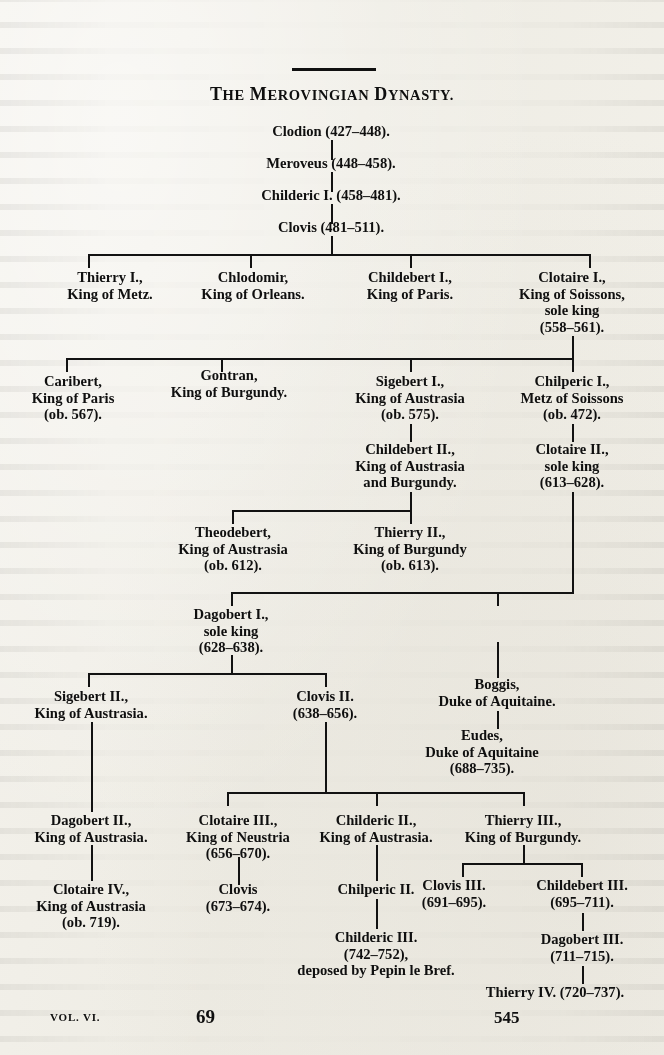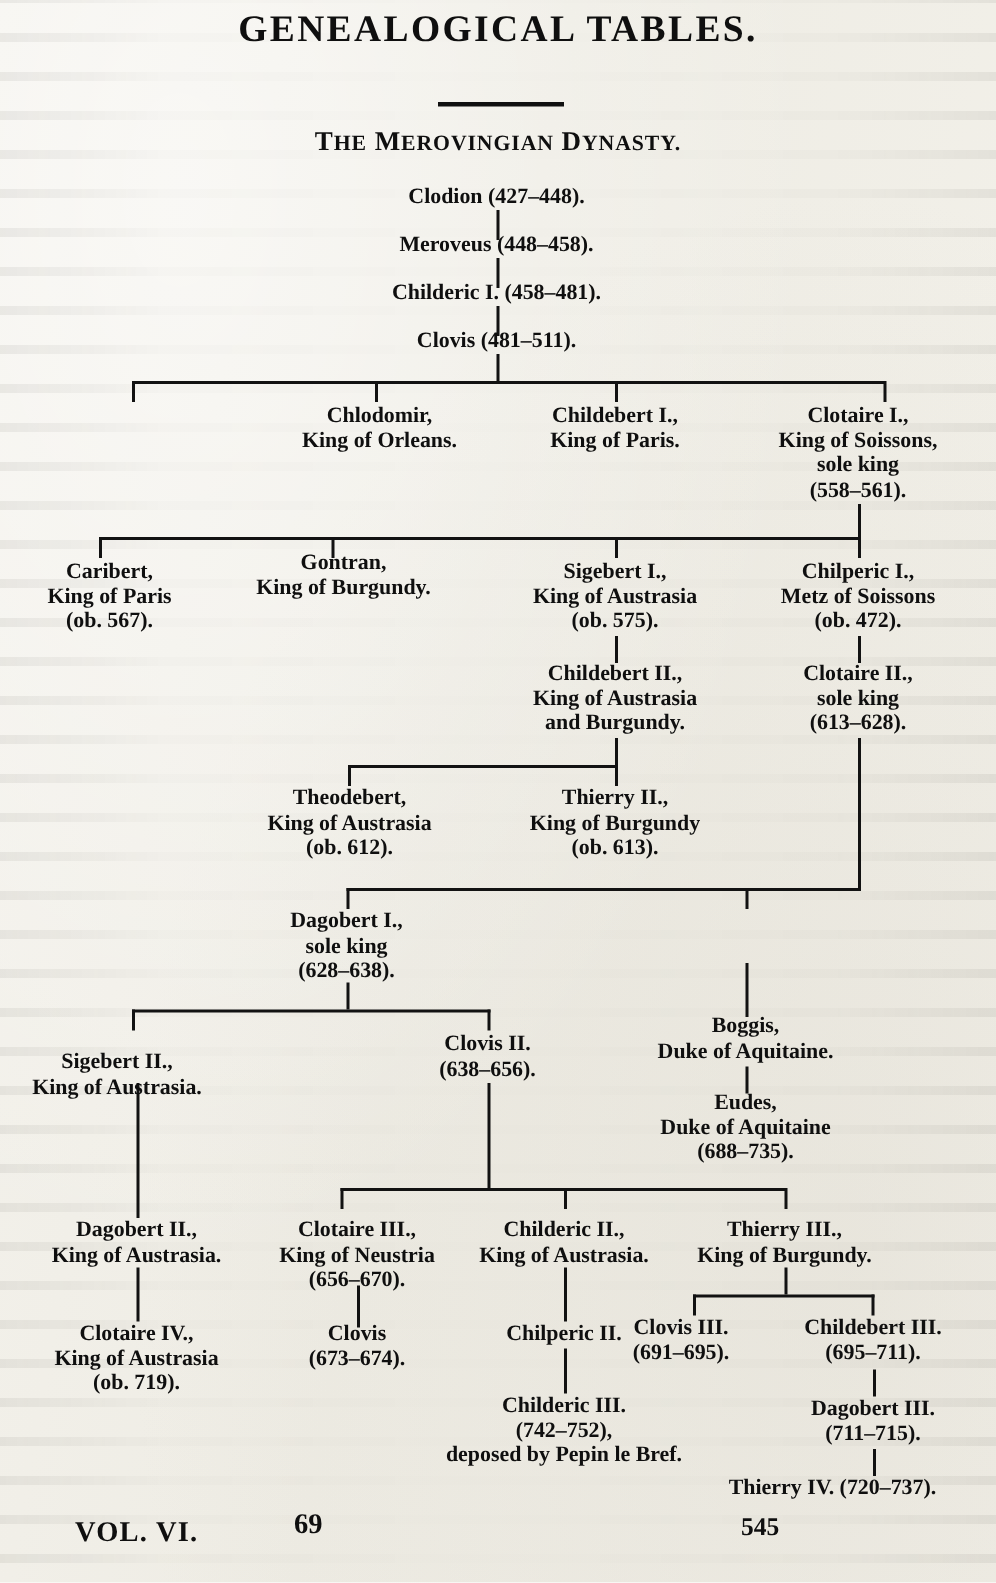--- a/index.html
+++ b/index.html
@@ -103,42 +103,41 @@
 
   
   .footer-item {
     position: absolute;
     font-weight: 700;
     white-space: nowrap;
   }
   #vol-label {
     left: 50px;
     top: 1011px;
-    font-size: 19px;
+    font-size: 11px;
     letter-spacing: 0.8px;
   }
   #sig-number {
     left: 196px;
     top: 1006px;
     font-size: 19px;
   }
   #page-number {
     left: 494px;
     top: 1008px;
     font-size: 17px;
   }
 </style>
 </head>
 <body>
 
 <div id="page">
   <div id="paper-texture"></div>
   <div id="showthrough"></div>
 
-  <div id="main-title">GENEALOGICAL TABLES.</div>
   <div id="title-rule"></div>
   <div id="subtitle">
     <span class="sc-big">T</span><span class="sc-sm">HE</span>&nbsp;<span class="sc-big">M</span><span class="sc-sm">EROVINGIAN</span>&nbsp;<span class="sc-big">D</span><span class="sc-sm">YNASTY.</span>
   </div>
 
   <div class="vline" style="left:331px; top:140px; height:20px;"></div>
   <div class="vline" style="left:331px; top:172px; height:20px;"></div>
   <div class="vline" style="left:331px; top:204px; height:20px;"></div>
   <div class="vline" style="left:331px; top:236px; height:18px;"></div>
 
@@ -206,20 +205,24 @@
   <div class="node" style="left:331px; top:155px;">
       <span class="ln">Meroveus (448–458).</span>
     </div>
   <div class="node" style="left:331px; top:187px;">
       <span class="ln">Childeric I. (458–481).</span>
     </div>
   <div class="node" style="left:331px; top:219px;">
       <span class="ln">Clovis (481–511).</span>
     </div>
 
+  <div class="node" style="left:110px; top:269px;">
+      <span class="ln">Thierry I.,</span>
+      <span class="ln">King of Metz.</span>
+    </div>
   <div class="node" style="left:253px; top:269px;">
       <span class="ln">Chlodomir,</span>
       <span class="ln">King of Orleans.</span>
     </div>
   <div class="node" style="left:410px; top:269px;">
       <span class="ln">Childebert I.,</span>
       <span class="ln">King of Paris.</span>
     </div>
   <div class="node" style="left:572px; top:269px;">
       <span class="ln">Clotaire I.,</span>
@@ -273,27 +276,27 @@
   <div class="node" style="left:231px; top:606px;">
       <span class="ln">Dagobert I.,</span>
       <span class="ln">sole king</span>
       <span class="ln">(628–638).</span>
     </div>
   <div class="node" style="left:497px; top:606px;"></div>
   <div class="node" style="left:497px; top:676px;">
       <span class="ln">Boggis,</span>
       <span class="ln">Duke of Aquitaine.</span>
     </div>
-  <div class="node" style="left:497px; top:727px;">
+  <div class="node" style="left:482px; top:727px;">
       <span class="ln">Eudes,</span>
       <span class="ln">Duke of Aquitaine</span>
       <span class="ln">(688–735).</span>
     </div>
 
-  <div class="node" style="left:78px;  top:688px;margin-top:12px;">
+  <div class="node" style="left:91px;  top:688px;">
       <span class="ln">Sigebert II.,</span>
       <span class="ln">King of Austrasia.</span>
     </div>
   <div class="node" style="left:325px; top:688px;">
       <span class="ln">Clovis II.</span>
       <span class="ln">(638–656).</span>
     </div>
 
   <div class="node" style="left:91px;  top:812px;">
       <span class="ln">Dagobert II.,</span>

